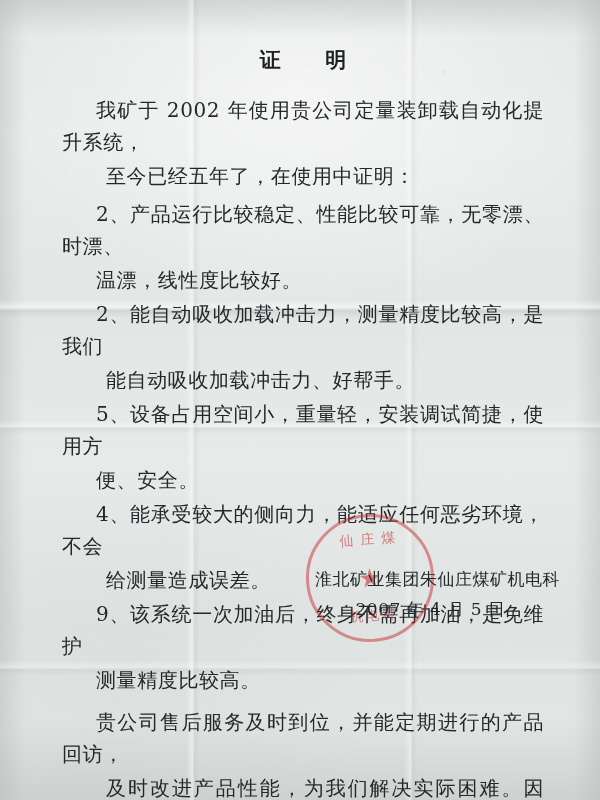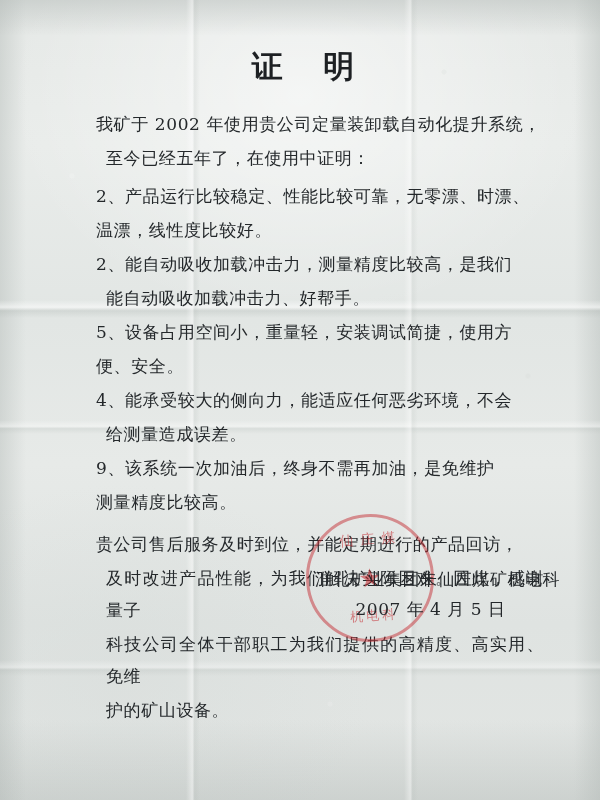--- a/index.html
+++ b/index.html
@@ -73,31 +73,31 @@
   .content {
     position: absolute;
     left: 62px;
     right: 56px;
     top: 46px;
     color: #232629;
   }
 
   .doc-title {
     text-align: center;
-    font-size: 31px;
+    font-size: 21px;
     letter-spacing: 16px;
     text-indent: 16px;
     font-weight: 700;
     color: #1d2023;
     margin-bottom: 20px;
-    font-family: Liberation Sans, sans-serif;
+    font-family: Liberation Mono, monospace;
   }
 
   .para {
-    font-size: 17px;
+    font-size: 20px;
     line-height: 32px;
     letter-spacing: 0.6px;
     color: #24282b;
     margin: 0 0 2px 0;
     text-align: justify;
   }
   .indent2 { text-indent: 34px; }
   .indent-item { padding-left: 0; text-indent: 34px; }
   .item-cont { text-indent: 34px; }
   .item-cont0 { text-indent: 0; margin-left: 44px; }

